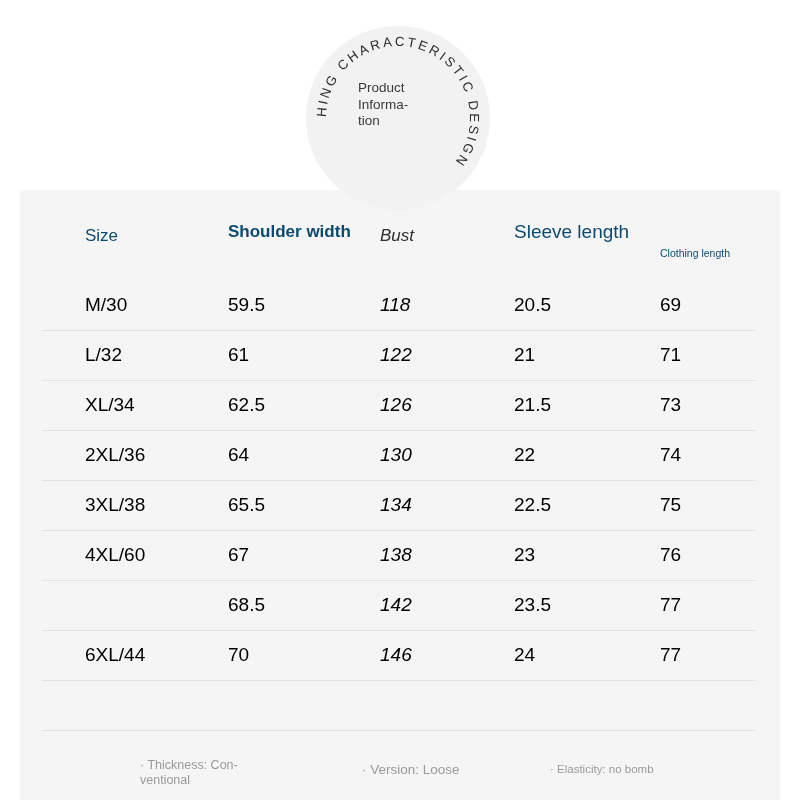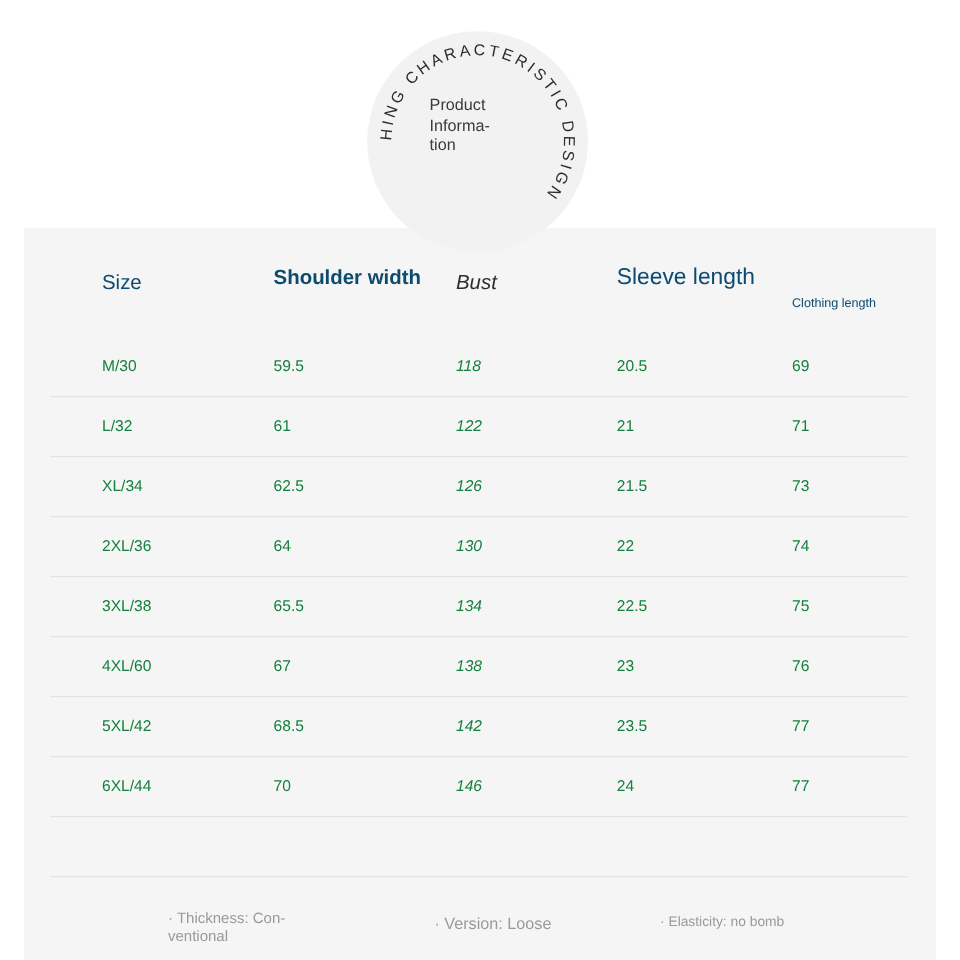--- a/index.html
+++ b/index.html
@@ -114,22 +114,22 @@
     line-height: 1.18;
   }
   .h0 { font-size: 17px; top: 22px; }
   .h1 { font-size: 17px; top: 18px; font-weight: bold; }
   .h2 { font-size: 17px; color: #2e2e2e; top: 22px; }
   .h3 { font-size: 19px; top: 17px; }
   .h4 { font-size: 10.5px; top: 16px; margin-top: 27px; }
 
   
   .v {
-    font-size: 13px;
-    color: #15803d;
+    font-size: 19px;
+    color: #000000;
     line-height: 50px;
     top: 0;
   }
 
   .divider {
     position: absolute;
     left: 22px;
     width: 714px;
     height: 1px;
     background: #e2e2e2;
@@ -233,21 +233,20 @@
         <div class="divider" style="top: 250px;"></div>
         <div class="row">
           <div class="cell v c0">4XL/60</div>
           <div class="cell v c1">67</div>
           <div class="cell v c2">138</div>
           <div class="cell v c3">23</div>
           <div class="cell v c4">76</div>
         </div>
         <div class="divider" style="top: 300px;"></div>
         <div class="row">
-          <div class="cell v c0">5XL/42</div>
           <div class="cell v c1">68.5</div>
           <div class="cell v c2">142</div>
           <div class="cell v c3">23.5</div>
           <div class="cell v c4">77</div>
         </div>
         <div class="divider" style="top: 350px;"></div>
         <div class="row">
           <div class="cell v c0">6XL/44</div>
           <div class="cell v c1">70</div>
           <div class="cell v c2">146</div>

